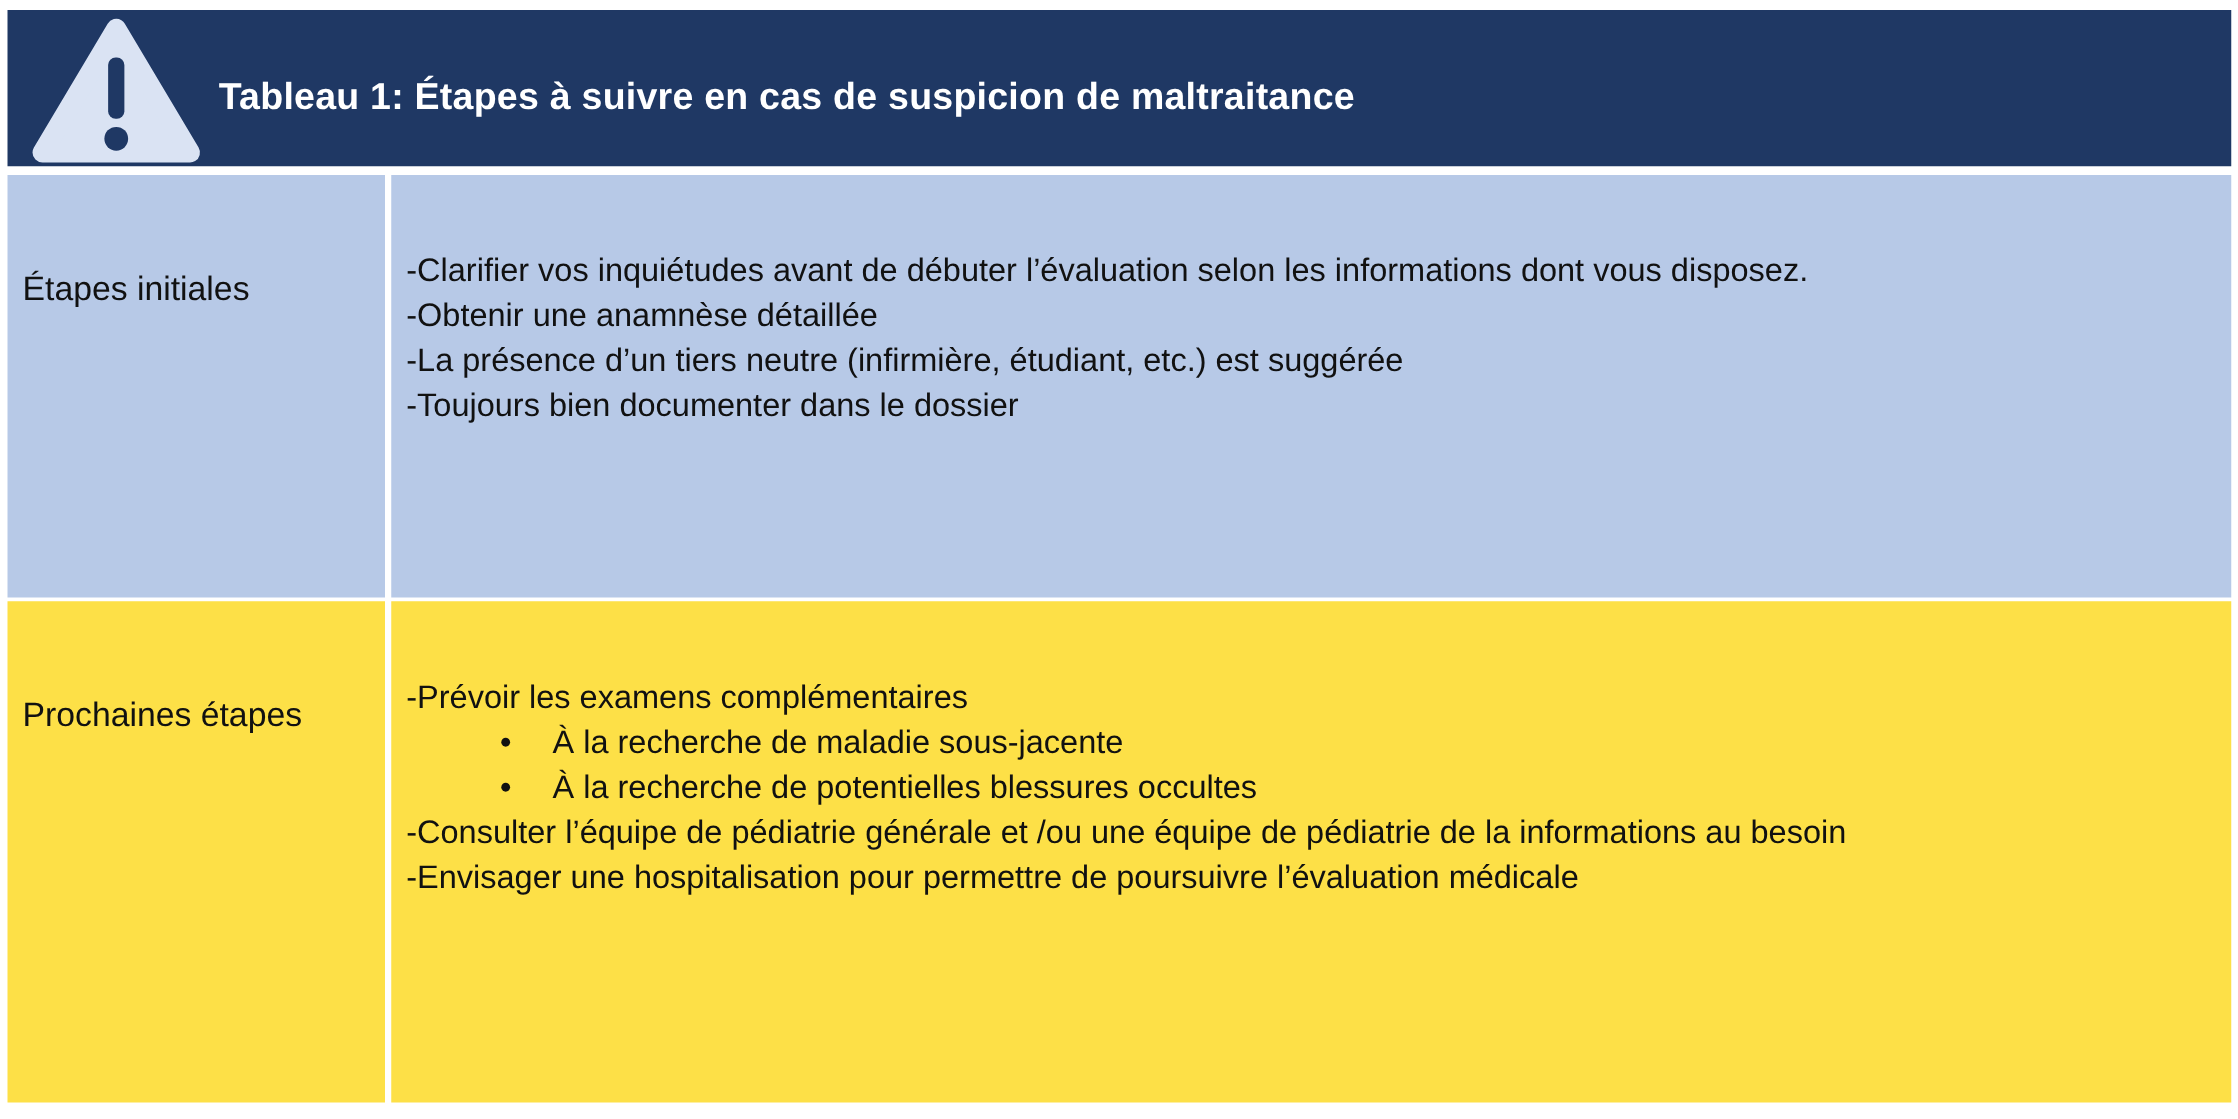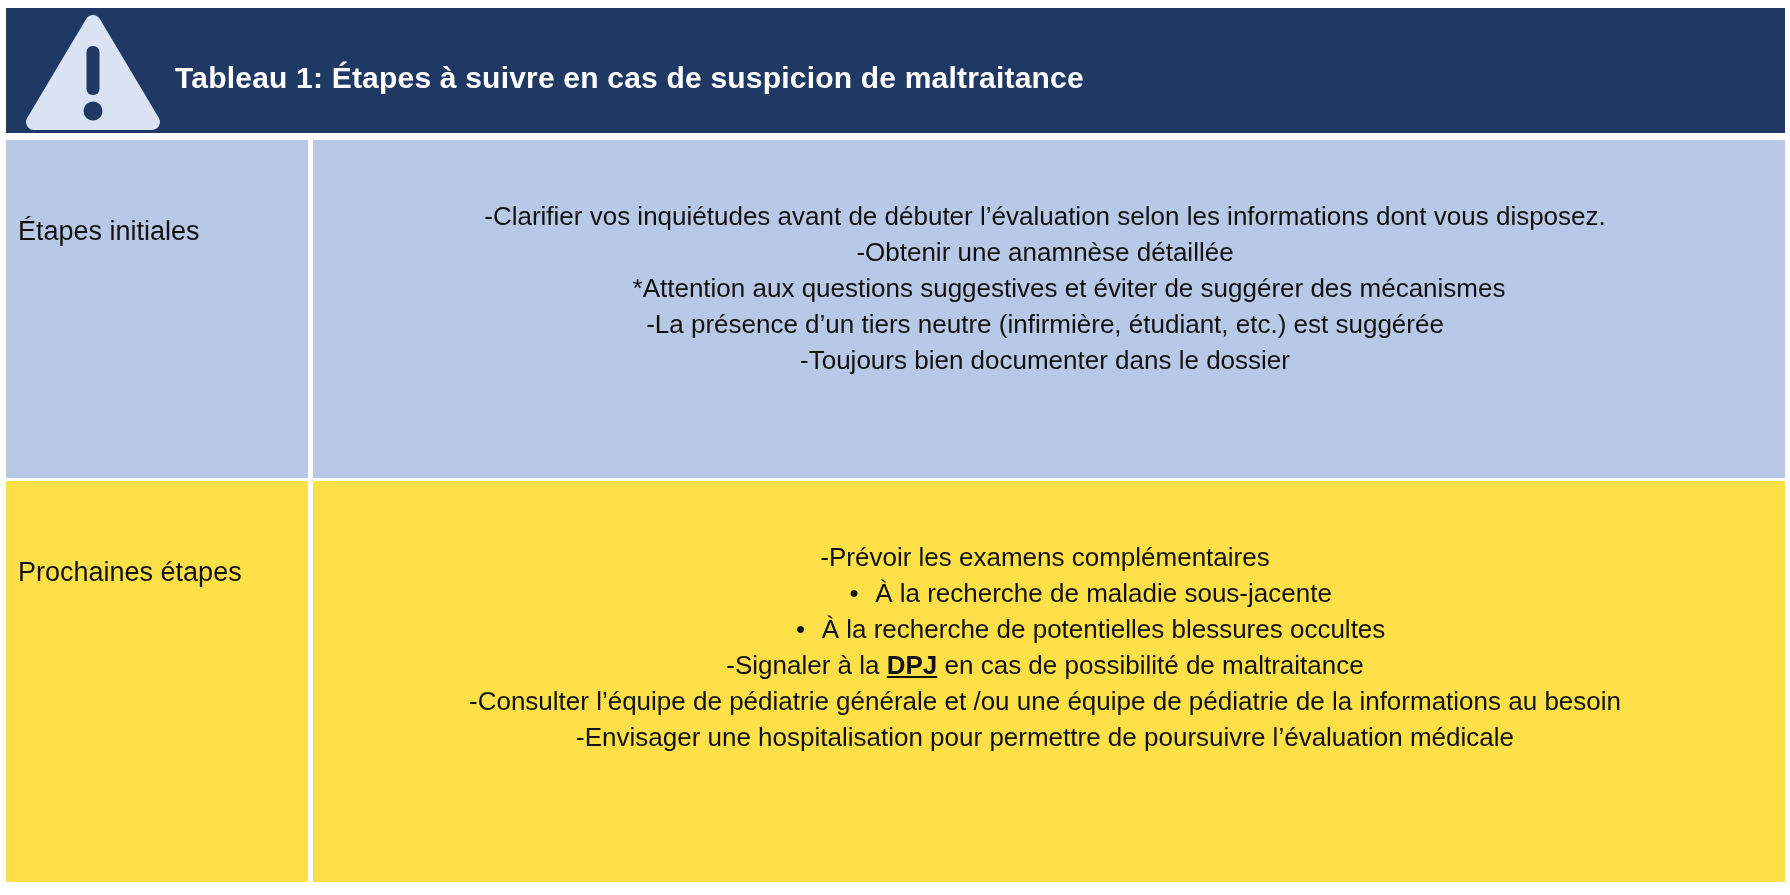--- a/index.html
+++ b/index.html
@@ -37,21 +37,21 @@
     padding: 76px 10px 0 12px;
     font-weight: normal; font-size: 27px;
   }
   .cell-body {
     left: 313px; width: 1472px;
     padding: 58px 20px 0 12px;
     font-size: 26px;
   }
   .r1 { top: 140px; height: 338px; }
   .r2 { top: 481px; height: 401px; }
-  .line { line-height: 36px; white-space: nowrap; text-align: center; }
+  .line { line-height: 36px; white-space: nowrap; }
   .line.note { padding-left: 48px; }
   .line.bullet { padding-left: 75px; }
   .bullet-char { display: inline-block; width: 42px; }
   .strong-underline { font-weight: bold; text-decoration: underline; }
 </style>
 </head>
 <body>
 
 <div class="banner"></div>
 
@@ -62,34 +62,30 @@
 </svg>
 
 <div class="banner-title">Tableau 1: Étapes à suivre en cas de suspicion de maltraitance</div>
 
 <div class="cell cell-label row1 r1">
   <div>Étapes initiales</div>
 </div>
 <div class="cell cell-body row1 r1">
   <div class="line">-Clarifier vos inquiétudes avant de débuter l’évaluation selon les informations dont vous disposez.</div>
   <div class="line">-Obtenir une anamnèse détaillée</div>
-  <div class="line note">*Attention aux questions suggestives et éviter de suggérer des mécanismes</div>
   <div class="line">-La présence d’un tiers neutre (infirmière, étudiant, etc.) est suggérée</div>
   <div class="line">-Toujours bien documenter dans le dossier</div>
 </div>
 
 <div class="cell cell-label row2 r2">
   <div>Prochaines étapes</div>
 </div>
 <div class="cell cell-body row2 r2">
   <div class="line">-Prévoir les examens complémentaires</div>
   <div class="line bullet">
     <span class="bullet-char">•</span><span>À la recherche de maladie sous-jacente</span>
   </div>
   <div class="line bullet">
     <span class="bullet-char">•</span><span>À la recherche de potentielles blessures occultes</span>
   </div>
-  <div class="line">
-    <span>-Signaler à la </span><span class="strong-underline">DPJ</span><span> en cas de possibilité de maltraitance</span>
-  </div>
   <div class="line">-Consulter l’équipe de pédiatrie générale et /ou une équipe de pédiatrie de la informations au besoin</div>
   <div class="line">-Envisager une hospitalisation pour permettre de poursuivre l’évaluation médicale</div>
 </div>
 
 </body></html>

